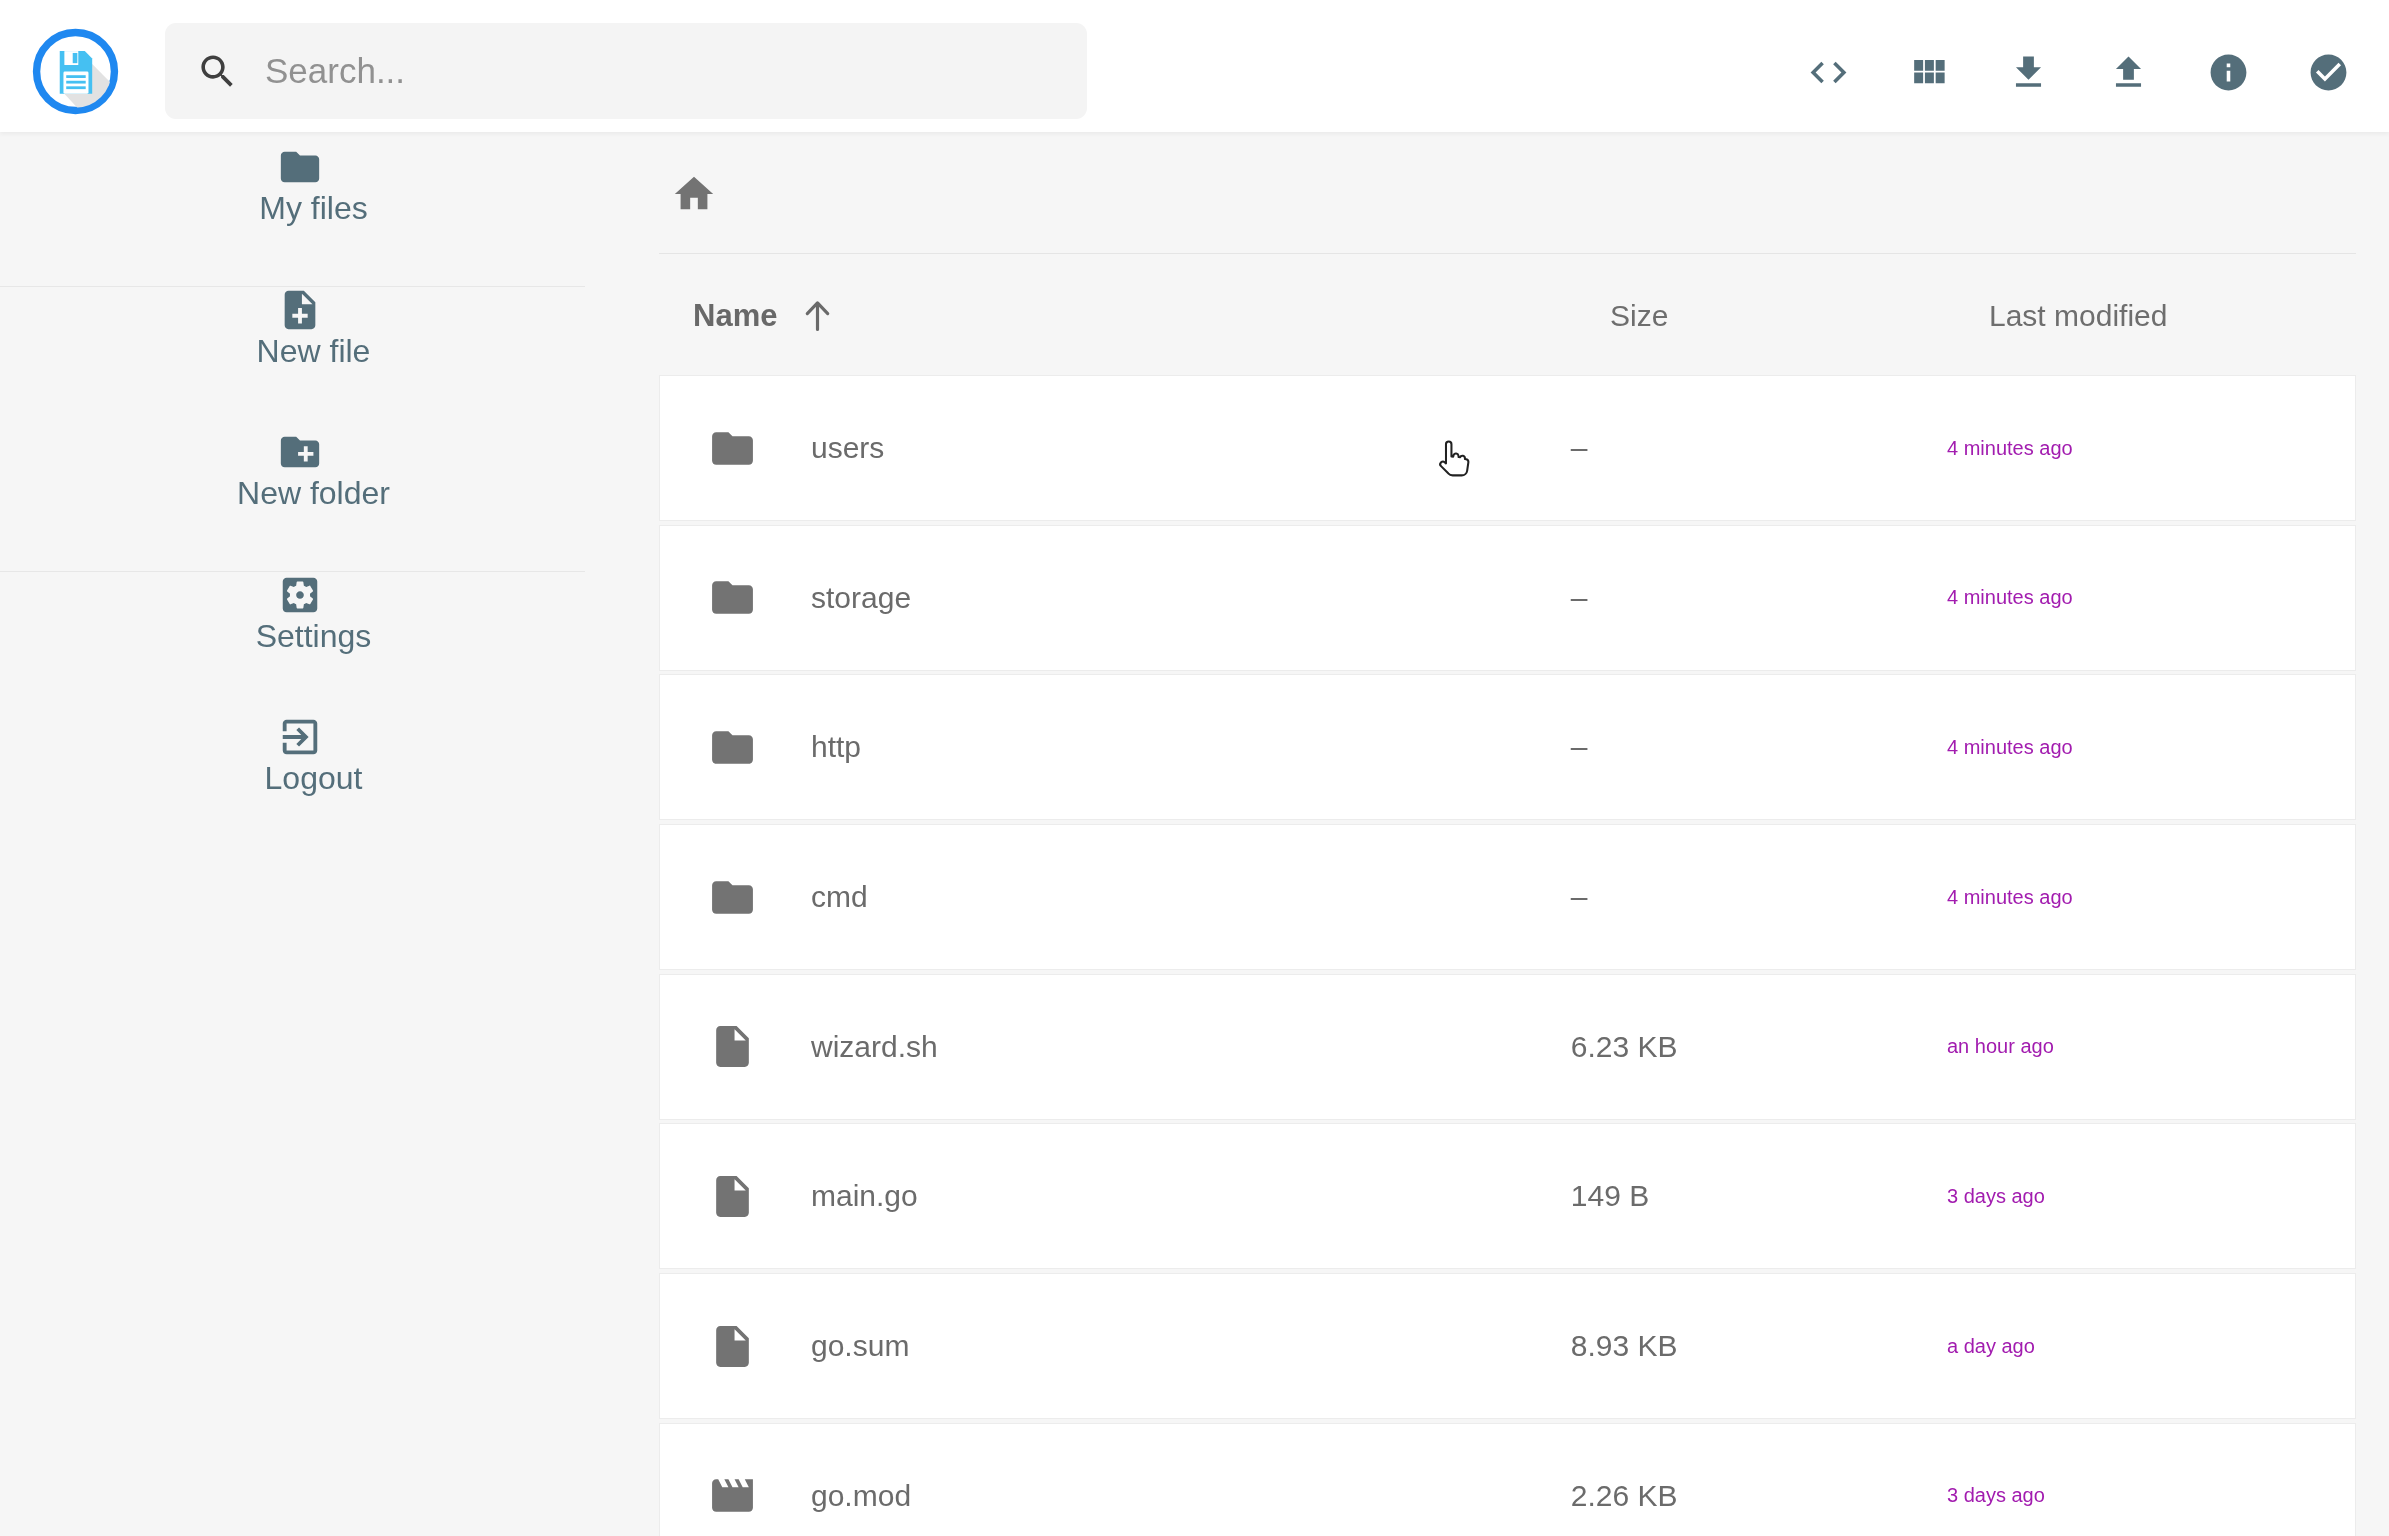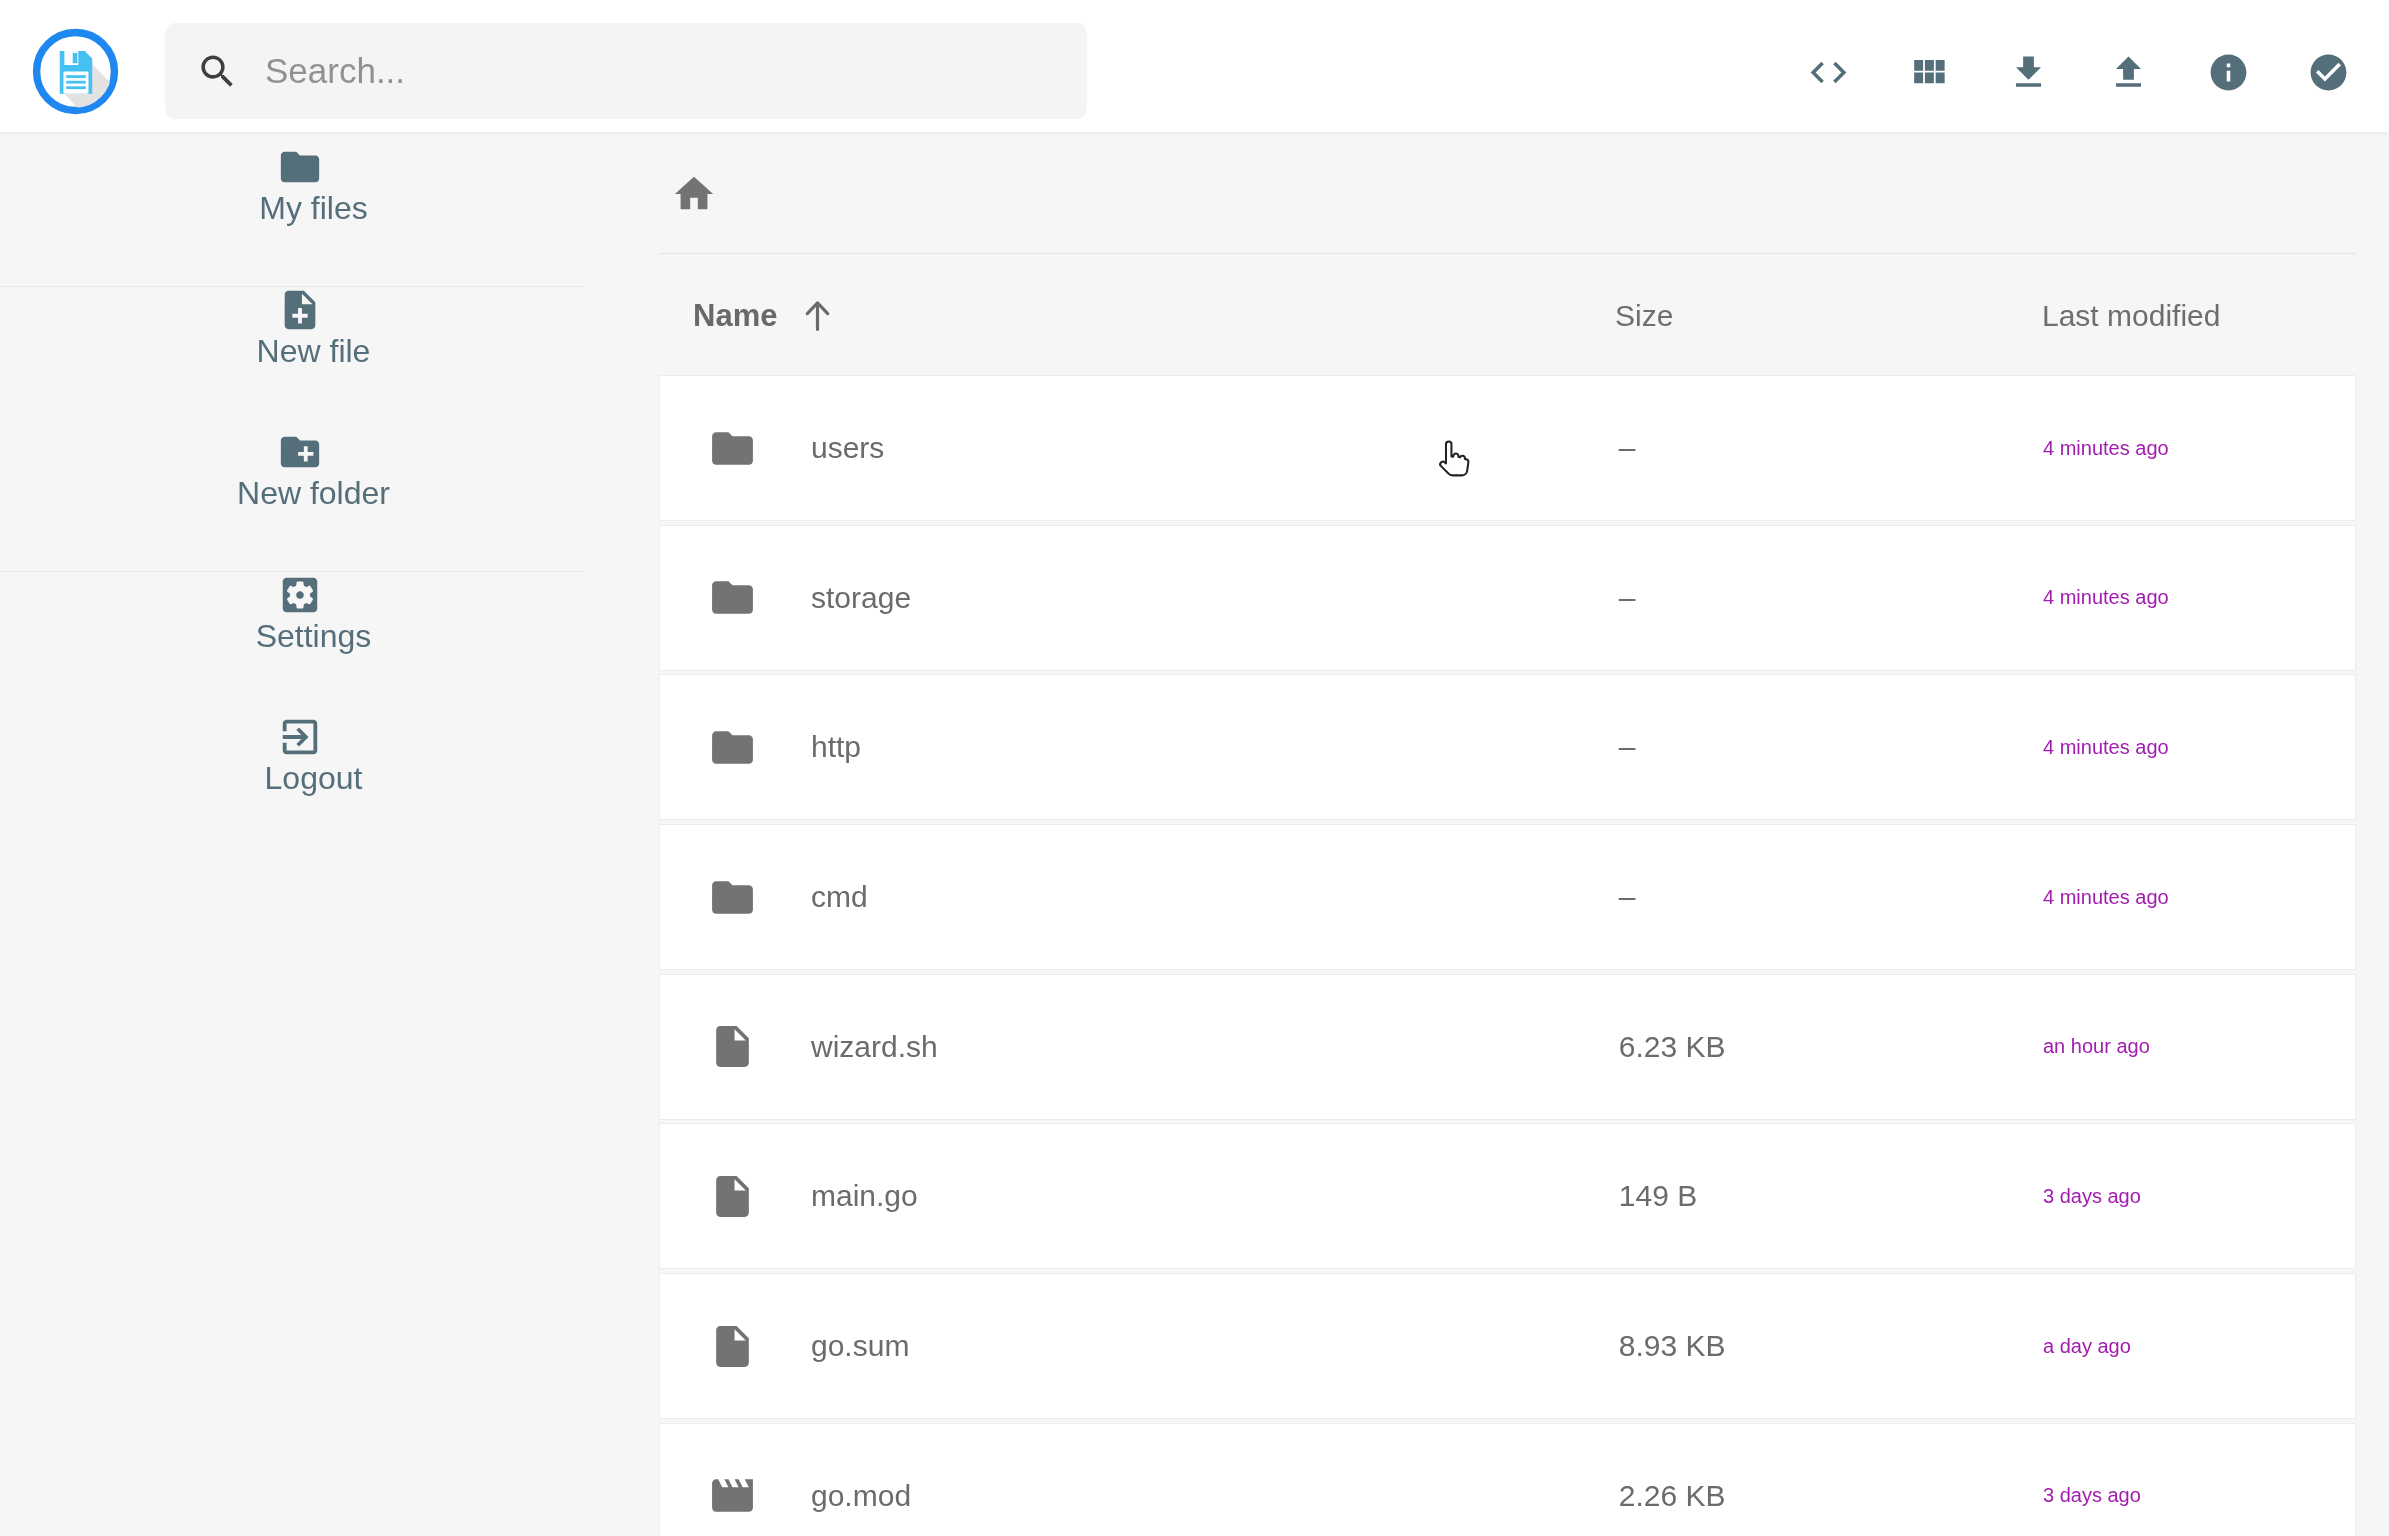--- a/index.html
+++ b/index.html
@@ -39,25 +39,25 @@
   .s-div{border-top:1.9px solid #e7e7e7;margin:0;}
   .s-footer{position:absolute;left:52px;top:770px;font-size:20.4px;line-height:32px;color:#9c9c9c;}
   .s-footer .help{cursor:pointer;}
 
   
   .main{position:absolute;left:585px;top:144px;right:0;bottom:0;overflow:hidden;}
   .home-btn{position:absolute;left:81px;top:22px;width:56px;height:56px;display:flex;align-items:center;justify-content:center;cursor:pointer;}
   .home-btn svg{width:46px;height:46px;fill:#737373;}
   .crumb-div{position:absolute;left:74px;right:33px;top:109px;border-top:1.9px solid #e5e5e5;}
 
-  .grid{display:grid;grid-template-columns:908px 379px 410px;align-items:center;gap:48px;}
+  .grid{display:grid;grid-template-columns:908px 379px 410px;align-items:center;}
   .colhead{position:absolute;left:74px;width:1697px;top:130px;height:83px;}
   .colhead .c-name{padding-left:34px;font-size:31px;font-weight:bold;color:#696969;display:flex;align-items:center;cursor:pointer;}
   .colhead .c-name svg{margin-left:20.4px;}
-  .colhead .c-size,.colhead .c-mod{font-size:30px;color:#6e6e6e;cursor:pointer;}
+  .colhead .c-size,.colhead .c-mod{font-size:30px;color:#6e6e6e;cursor:pointer;margin-left:43px;}
 
   .listing{position:absolute;left:74px;width:1697px;top:231px;}
   .row{
     height:146px;margin-bottom:3.7px;background:#ffffff;
     border:0.9px solid #ececec;box-sizing:border-box;cursor:pointer;
   }
   .cell-name{display:flex;align-items:center;padding-left:48px;overflow:hidden;}
   .cell-name .ric{display:flex;flex:0 0 auto;margin-right:54px;}
   .cell-name .ric svg{width:49px;height:49px;fill:#737373;}
   .fname{font-size:30px;color:#6b6b6b;white-space:nowrap;}

